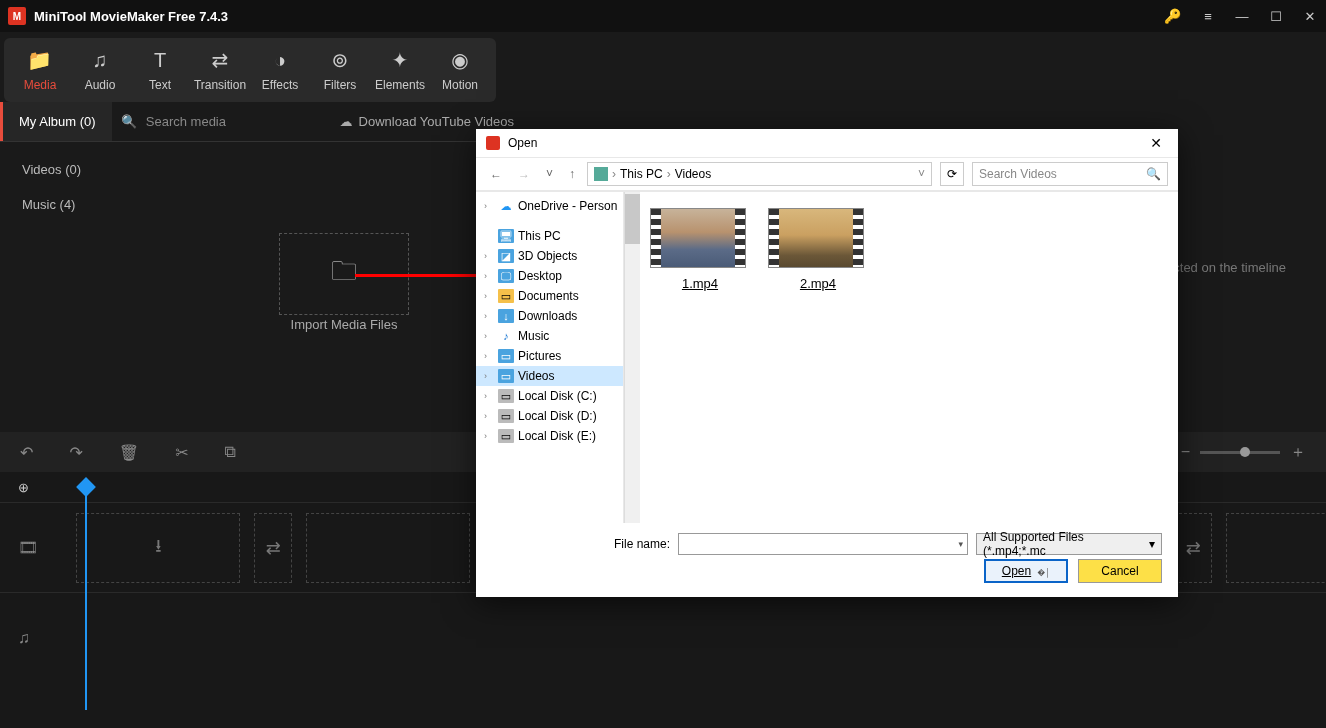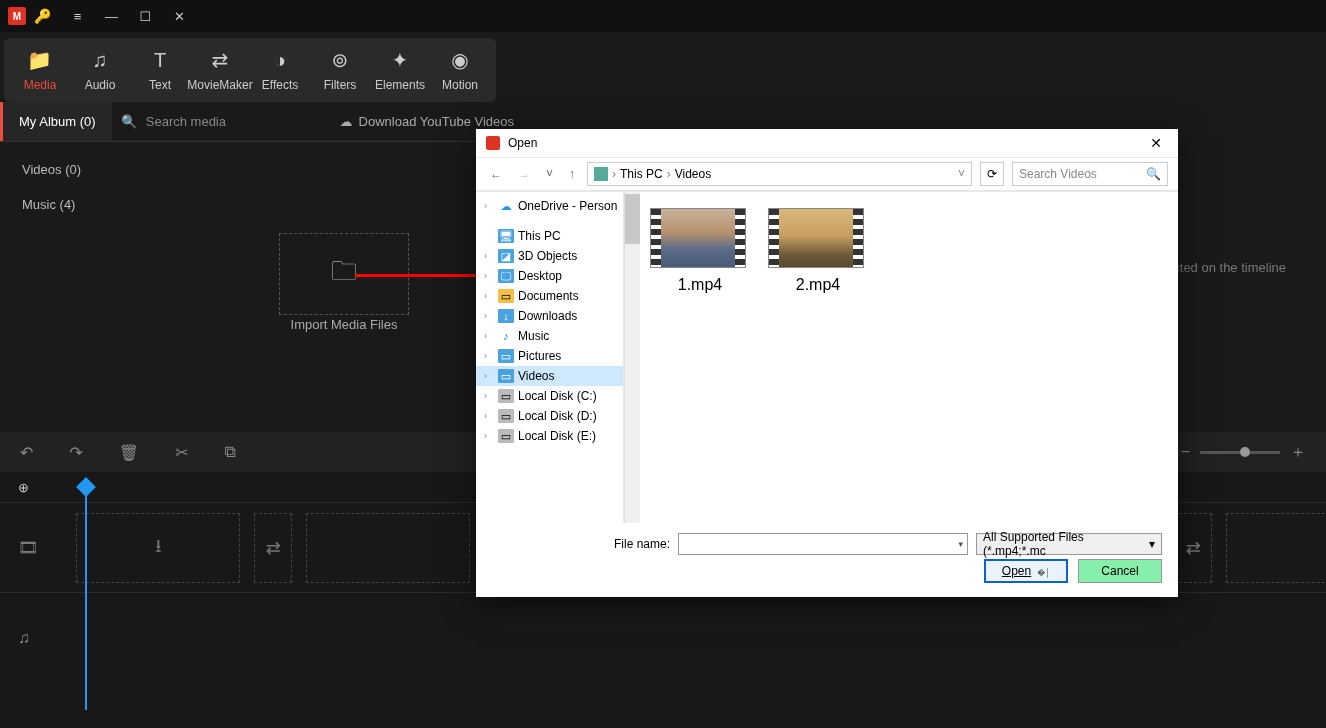--- a/index.html
+++ b/index.html
@@ -65,21 +65,21 @@
   .dlg-title { height:28px; display:flex; align-items:center; padding:0 10px; }
   .dlg-title .dlogo { width:14px; height:14px; background:#d32; margin-right:8px; border-radius:2px;}
   .dlg-title .t { flex:1; }
   .dlg-title .x { cursor:pointer; font-size:14px; padding:2px 6px;}
   .dlg-nav { height:34px; display:flex; align-items:center; padding:0 10px; gap:8px; border-top:1px solid #e8e8e8; border-bottom:1px solid #e8e8e8;}
   .dlg-nav .navbtn { color:#666; cursor:pointer; padding:2px 4px;}
   .dlg-nav .crumb { flex:1; border:1px solid #ccc; height:24px; display:flex; align-items:center; padding:0 6px; gap:4px;}
   .dlg-nav .crumb .ci { width:14px; height:14px; background:#5a9; display:inline-block;}
   .dlg-nav .crumb .sep { color:#888; }
   .dlg-nav .refresh { border:1px solid #ccc; width:24px; height:24px; display:flex; align-items:center; justify-content:center; cursor:pointer;}
-  .dlg-nav .search { border:1px solid #ccc; height:24px; width:156px; display:flex; align-items:center; padding:0 6px; color:#888; justify-content:space-between;}
+  .dlg-nav .search { border:1px solid #ccc; height:24px; width:196px; display:flex; align-items:center; padding:0 6px; color:#888; justify-content:space-between;}
   .dlg-tool { height:34px; display:flex; align-items:center; padding:0 14px; gap:24px; }
   .dlg-tool .link { color:#1565c0; cursor:pointer; }
   .dlg-tool .tspacer { flex:1; }
   .dlg-tool .vicon { color:#1976d2; cursor:pointer; font-size:13px;}
   .dlg-tool .help { width:18px; height:18px; border-radius:50%; background:#1976d2; color:#fff; display:flex; align-items:center; justify-content:center; font-size:11px; cursor:pointer;}
   .dlg-body { flex:1; display:flex; border-top:1px solid #e8e8e8; overflow:hidden;}
   .tree { width:148px; border-right:1px solid #e8e8e8; overflow-y:auto; padding:4px 0;}
   .tree-item { display:flex; align-items:center; gap:4px; padding:3px 4px 3px 8px; cursor:pointer;}
   .tree-item.sel { background:#cde8ff; }
   .tree-item .chev { width:10px; color:#777; font-size:9px;}
@@ -88,42 +88,43 @@
   .fld-yellow { background:#f5c04a; border-radius:1px;}
   .cloud { color:#2196f3; font-size:14px;}
   .disk { background:#bbb; border-radius:1px;}
   .files { flex:1; padding:16px 10px; display:flex; gap:18px; align-items:flex-start; overflow:auto;}
   .scrollbar { width:16px; background:#f0f0f0; border-left:1px solid #ddd;}
   .scrollbar .thumb { width:100%; height:50px; background:#c8c8c8; margin-top:2px;}
   .file { width:100px; text-align:center; cursor:pointer;}
   .file .thumb { width:96px; height:60px; border:1px solid #888; background:linear-gradient(#ddd,#fff); display:flex;}
   .film-edge { width:10px; background:#333; background-image: repeating-linear-gradient(#333 0 6px,#fff 6px 10px);}
   .film-img { flex:1; }
-  .file .fname { margin-top:8px; font-size:16px;}
+  .file .fname { margin-top:8px; font-size:13px;text-decoration:underline;}
   .dlg-foot { padding:10px 16px 14px 16px; display:flex; flex-direction:column; gap:4px;}
   .foot-row1 { display:flex; align-items:center; gap:8px; justify-content:flex-end;}
   .foot-row1 label { color:#000; }
   .foot-row1 .fnbox { width:290px; height:22px; border:1px solid #999; display:flex; align-items:center; justify-content:flex-end; padding-right:4px;}
   .foot-row1 .fnbox .dd { color:#555; font-size:9px;}
   .foot-row1 .filter { width:186px; height:22px; border:1px solid #999; background:#efefef; display:flex; align-items:center; padding:0 6px; justify-content:space-between;}
   .foot-row2 { display:flex; gap:10px; justify-content:flex-end;}
-  .btn { width:84px; height:24px; border:1px solid #999; background:#86efac; cursor:pointer; display:flex; align-items:center; justify-content:center;}
+  .btn { width:84px; height:24px; border:1px solid #999; background:#fde047; cursor:pointer; display:flex; align-items:center; justify-content:center;}
   .btn.primary { border:2px solid #0a64c8; background:#eaf2fb;}
   .btn .dd { font-size:8px; margin-left:6px; color:#555;}
 
   
   .arrow { position:absolute; left:355px; top:268px; width:140px; height:14px; pointer-events:none;}
   .arrow .line { position:absolute; left:0; top:6px; width:130px; height:3px; background:#f00;}
   .arrow .head { position:absolute; right:0; top:0; width:0; height:0; border-left:14px solid #f00; border-top:7px solid transparent; border-bottom:7px solid transparent;}
 </style>
 </head>
 <body>
 
 <div class="titlebar">
   <div class="logo">M</div>
+  <div class="title">MiniTool MovieMaker Free 7.4.3</div>
   <span class="key-icon">🔑</span>
   <div class="win-controls">
     <span>≡</span>
     <span>—</span>
     <span>☐</span>
     <span>✕</span>
   </div>
 </div>
 
 <div class="toolbar">
@@ -135,21 +136,21 @@
     <div class="tool-btn">
         <span class="ticon">♫</span>
         <span>Audio</span>
       </div>
     <div class="tool-btn">
         <span class="ticon">T</span>
         <span>Text</span>
       </div>
     <div class="tool-btn">
         <span class="ticon">⇄</span>
-        <span>MovieMaker</span>
+        <span>Transition</span>
       </div>
     <div class="tool-btn">
         <span class="ticon">◑</span>
         <span>Effects</span>
       </div>
     <div class="tool-btn">
         <span class="ticon">⊚</span>
         <span>Filters</span>
       </div>
     <div class="tool-btn">

